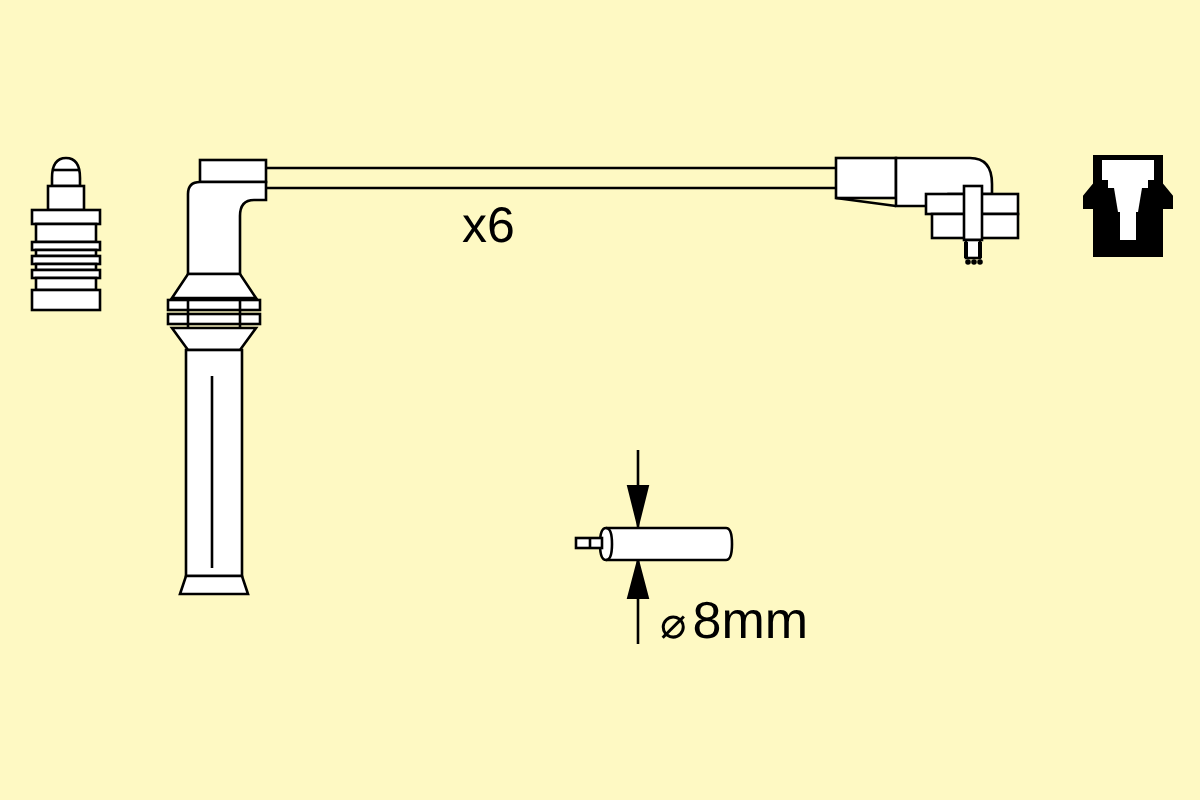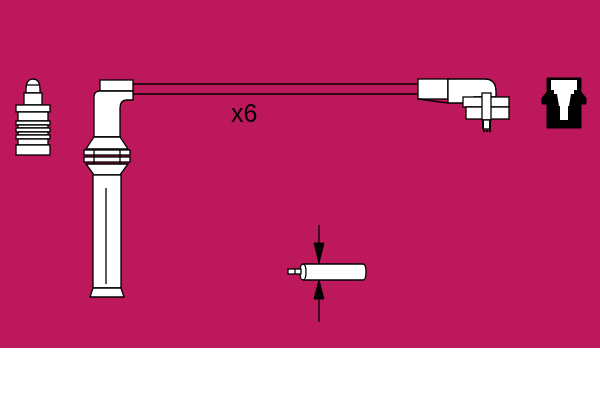--- a/index.html
+++ b/index.html
@@ -1,16 +1,16 @@
 <!DOCTYPE html>
 <html><head>
   <meta charset="utf-8">
   <style>
     html, body { margin: 0; padding: 0; background: #ffffff; }
-    #canvas { position: relative; width: 600px; height: 348px; background: #be185d; overflow: hidden; }
+    #canvas { position: relative; width: 600px; height: 400px; background: #fef9c3; overflow: hidden; }
     svg { position: absolute; left: 0; top: 0; }
     .ln { fill: none; stroke: #000; stroke-width: 1.3; }
     .fw { fill: #fff; stroke: #000; stroke-width: 1.3; }
     .fb { fill: #000; stroke: #000; stroke-width: 1; }
     .label { position: absolute; font-family: "Liberation Sans", sans-serif; color: #000; white-space: nowrap; }
     #qty { left: 231px; top: 99px; font-size: 25px; }
     #dia { left: 330px; top: 295px; font-size: 26px; }
     #dia .sym { font-family: "DejaVu Sans", sans-serif; font-size: 22px; margin-right: 3px; }
   </style>
 </head>
@@ -90,13 +90,16 @@
       <line class="ln" x1="319" y1="280" x2="319" y2="322"></line>
       <path class="fw" d="M303 264 L363 264 Q366 264 366 272 Q366 280 363 280 L303 280 Q300 280 300 272 Q300 264 303 264 Z"></path>
       <path class="ln" d="M303 264 Q306 264 306 272 Q306 280 303 280"></path>
       <rect class="fw" x="288" y="269" width="13" height="5"></rect>
       <line class="ln" x1="295" y1="269" x2="295" y2="274"></line>
     </g>
   </svg>
 
   <div id="qty" class="label">x6</div>
 
+  <div id="dia" class="label">
+    <span class="sym">⌀</span><span>8mm</span>
+  </div>
 </div>
 
 </body></html>

